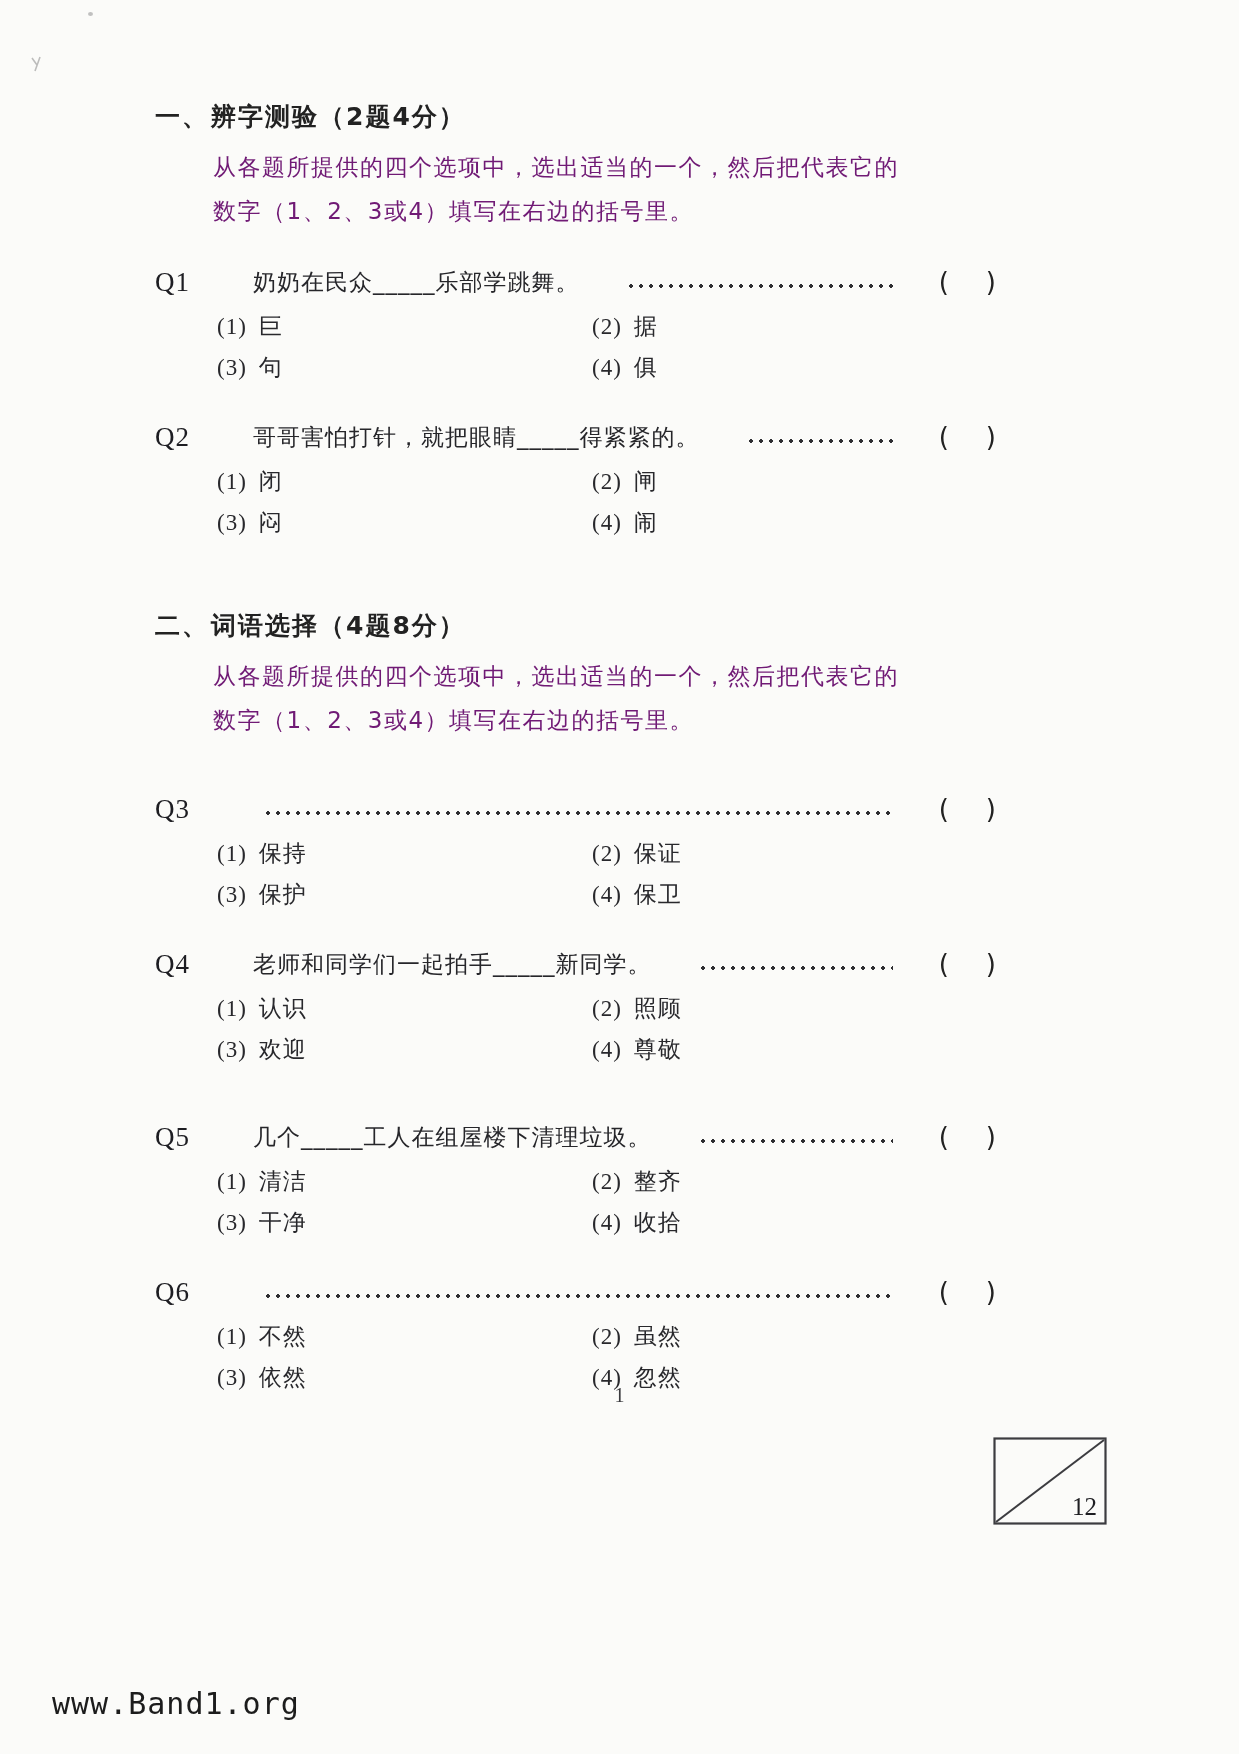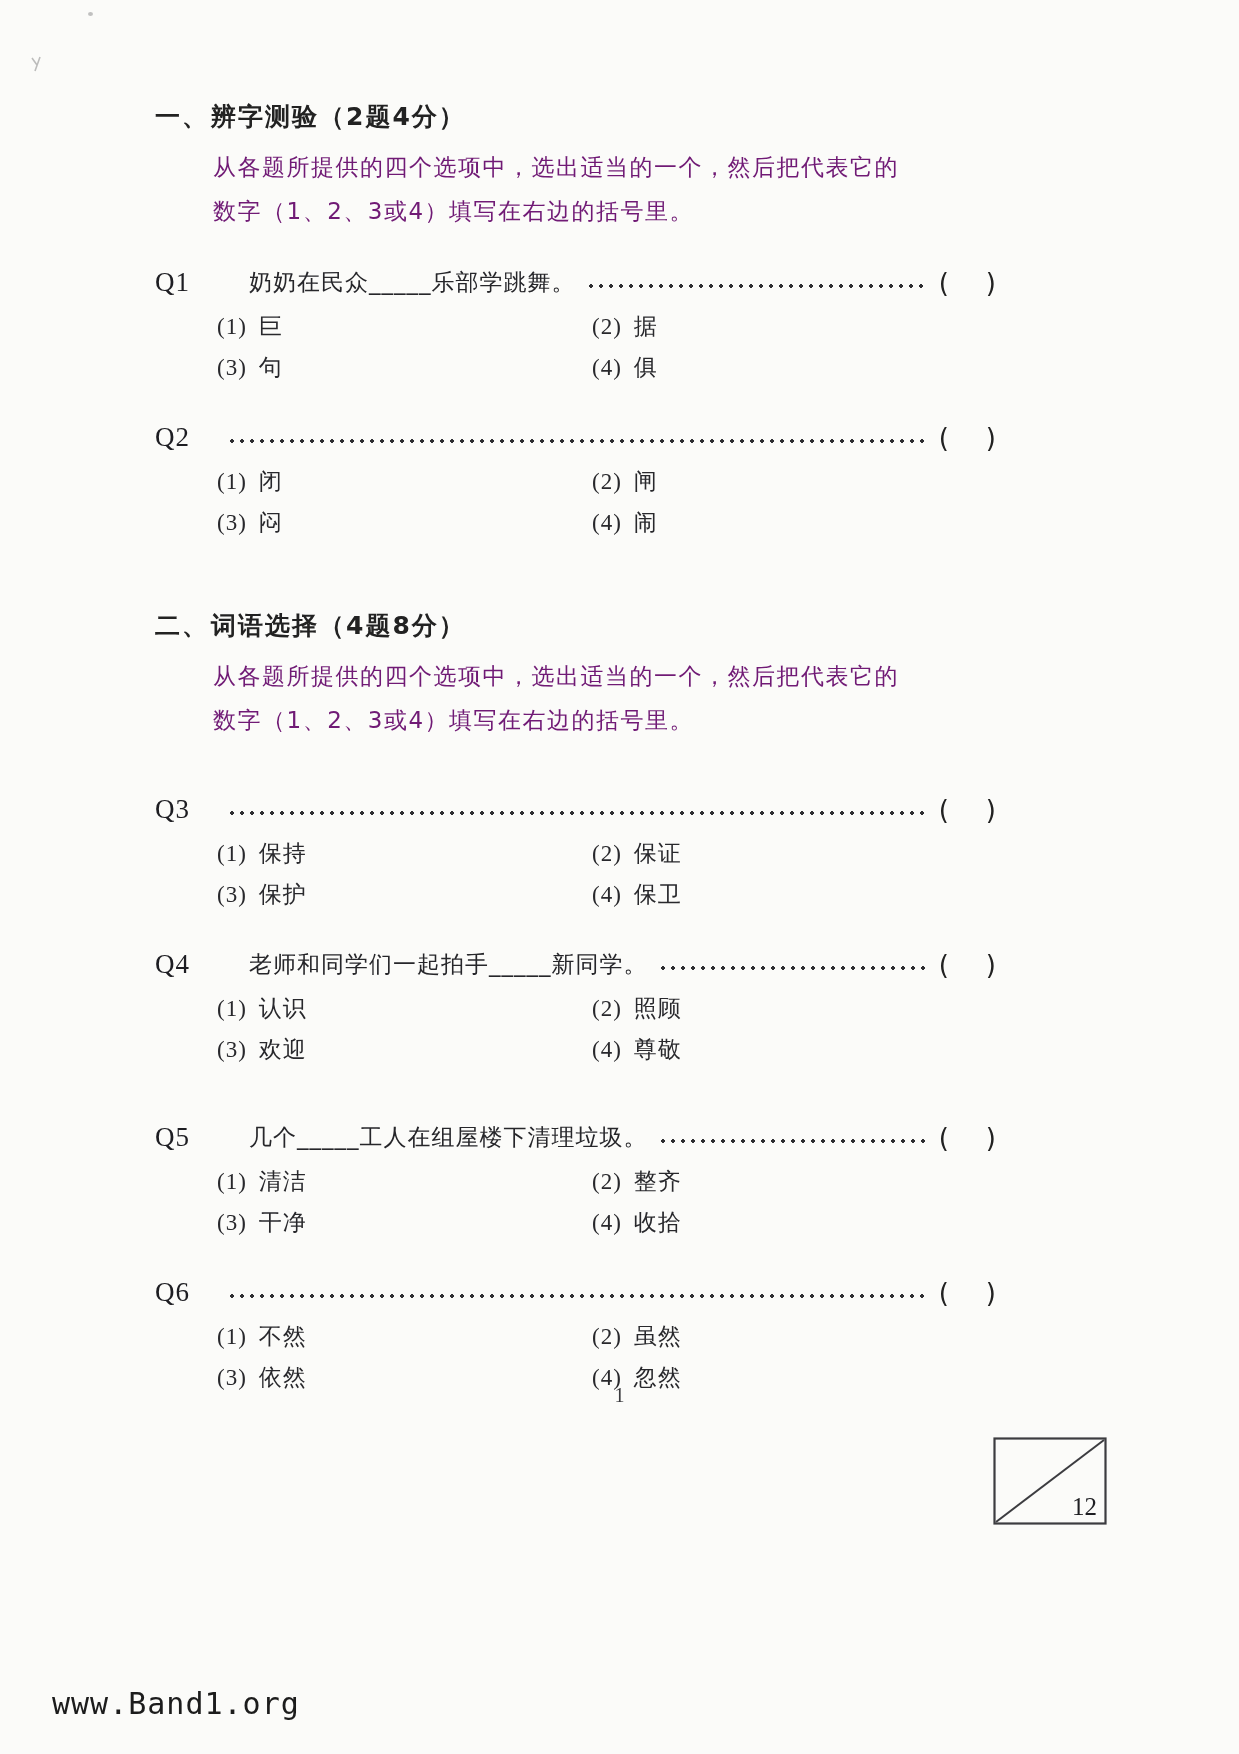--- a/index.html
+++ b/index.html
@@ -11,23 +11,23 @@
   }
   .content{position:absolute;left:155px;top:100px;width:842px;}
   .section-heading{
     display:flex;align-items:baseline;
     font-size:25px;font-weight:bold;letter-spacing:2px;color:#222;
   }
   .section-number{width:56px;}
   .instructions{margin:12px 0 0 58px;font-size:23px;line-height:44px;letter-spacing:1.5px;color:#701a75;}
   .instr-line{white-space:nowrap;}
   .question{margin-top:30px;}
-  .stem-row{display:flex;align-items:flex-end;font-size:23px;letter-spacing:1px;}
+  .stem-row{display:flex;align-items:flex-start;font-size:23px;letter-spacing:1px;gap:36px;}
   .qid{width:62px;flex:0 0 62px;font-family:"Liberation Serif",serif;font-size:27px;color:#1d1d22;}
-  .stem{white-space:nowrap;color:#26262a;margin-left:32px;}
+  .stem{white-space:nowrap;color:#26262a;}
   .leader{
     flex:1;align-self:center;height:6px;margin:6px 10px 0 10px;min-width:30px;
     background-image:radial-gradient(circle,#2e2e32 1.7px,rgba(0,0,0,0) 2.1px);
     background-size:10px 6px;background-repeat:repeat-x;background-position:0 50%;
   }
   .answer-paren{flex:0 0 auto;font-size:26px;color:#222;display:flex;align-items:baseline;}
   .paren-gap{display:inline-block;width:36px;}
   .options{
     margin:8px 0 0 62px;display:grid;grid-template-columns:375px 1fr;
     font-size:23px;line-height:41px;letter-spacing:1px;color:#28282c;
@@ -104,20 +104,21 @@
         <div class="option">
             <span class="opt-label">(4)</span>
             <span>俱</span>
           </div>
       </div>
     </div>
 
     <div class="question q-gap-md">
       <div class="stem-row">
         <span class="qid">Q2</span>
+        <span class="stem">哥哥害怕打针，就把眼睛_____得紧紧的。</span>
         <span class="leader"></span>
         <span class="answer-paren">
             <span>(</span>
             <span class="paren-gap"></span>
             <span>)</span>
           </span>
       </div>
       <div class="options">
         <div class="option">
             <span class="opt-label">(1)</span>

